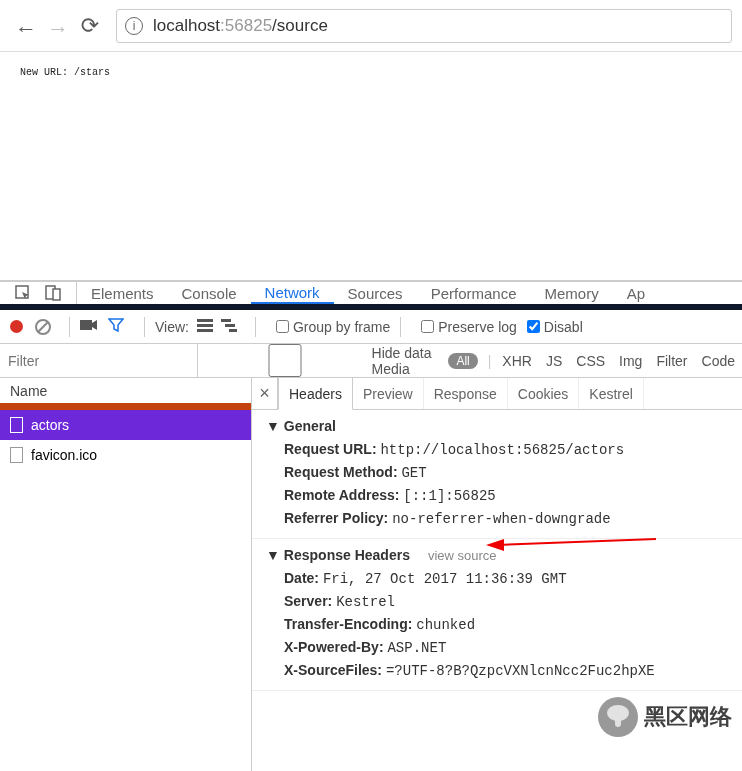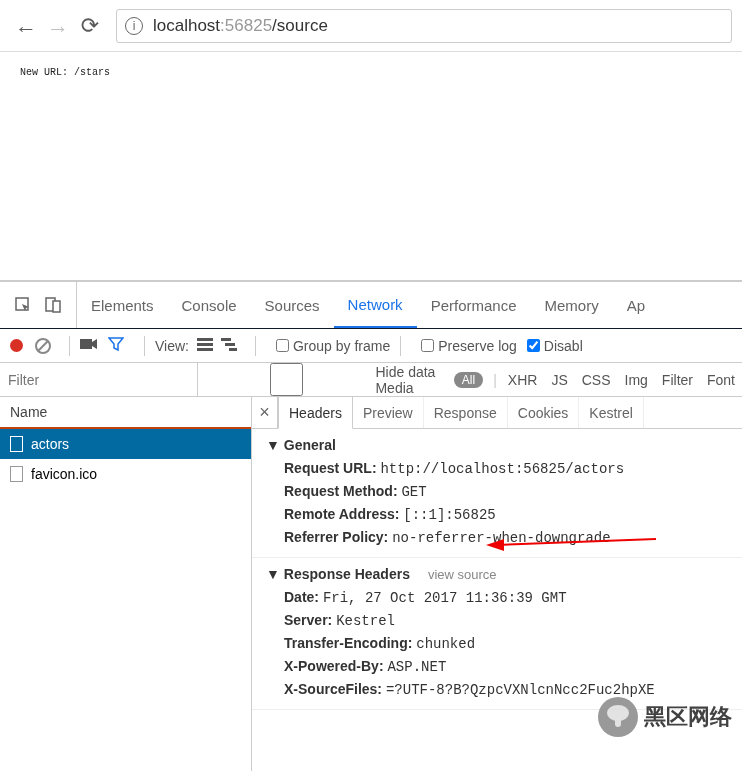--- a/index.html
+++ b/index.html
@@ -5,43 +5,43 @@
 * { box-sizing: border-box; margin: 0; padding: 0; font-family: Arial, sans-serif; }
 body { width: 742px; height: 771px; overflow: hidden; background: #fff; position: relative; }
 .url-bar { height: 52px; display: flex; align-items: center; padding: 0 10px; border-bottom: 1px solid #ddd; background: #fff; }
 .nav-btn { width: 32px; height: 32px; display: flex; align-items: center; justify-content: center; color: #5a5a5a; font-size: 22px; cursor: pointer; }
 .nav-btn.disabled { color: #c0c0c0; }
 .address { flex: 1; margin-left: 10px; height: 34px; border: 1px solid #ccc; border-radius: 3px; display: flex; align-items: center; padding: 0 8px; color: #333; font-size: 17px; }
 .address .info-icon { width: 18px; height: 18px; border: 1px solid #666; border-radius: 50%; display: flex; align-items: center; justify-content: center; font-size: 12px; margin-right: 10px; color: #666; }
 .address .muted { color: #999; }
 .page-content { padding: 15px 20px; font-family: 'Courier New', monospace; font-size: 10px; color: #222; height: 228px; }
 .devtools { border-top: 2px solid #ccc; background: #fff; }
-.dt-tabs { display: flex; align-items: center; height: 47px; border-bottom: 1px solid #0f172a; font-size: 15px; color: #666; }
+.dt-tabs { display: flex; align-items: center; height: 28px; border-bottom: 6px solid #0f172a; font-size: 15px; color: #666; }
 .dt-corner { display: flex; align-items: center; padding: 0 8px; border-right: 1px solid #ccc; height: 100%; }
 .dt-corner svg { margin: 0 6px; }
 .dt-tab { padding: 0 14px; height: 100%; display: flex; align-items: center; cursor: pointer; }
 .dt-tab.active { color: #1a73e8; border-bottom: 2px solid #1a73e8; }
 .dt-toolbar { display: flex; align-items: center; height: 34px; padding: 0 10px; border-bottom: 1px solid #ccc; font-size: 14px; color: #555; }
 .dt-toolbar .rec { width: 13px; height: 13px; border-radius: 50%; background: #d93025; margin-right: 12px; }
 .dt-toolbar .noentry { width: 16px; height: 16px; border: 2px solid #888; border-radius: 50%; position: relative; margin-right: 8px; }
 .dt-toolbar .noentry::after { content: ''; position: absolute; width: 2px; height: 14px; background: #888; left: 5px; top: -1px; transform: rotate(45deg); }
 .dt-toolbar .sep { width: 1px; height: 20px; background: #ccc; margin: 0 10px; }
 .dt-toolbar .cam { margin-right: 10px; }
 .dt-toolbar .funnel { color: #1a73e8; margin-right: 10px; }
 .dt-toolbar .cbox { margin: 0 4px 0 10px; }
 .dt-filter { display: flex; align-items: center; height: 34px; border-bottom: 1px solid #ccc; font-size: 14px; color: #555; }
 .dt-filter input { width: 250px; height: 100%; border: none; border-right: 1px solid #ccc; padding: 0 8px; font-size: 14px; outline: none; }
 .dt-filter .pill { background: #888; color: #fff; border-radius: 8px; padding: 1px 8px; margin: 0 6px; font-size: 12px; }
 .dt-filter .ftype { margin: 0 7px; cursor: pointer; }
 .dt-filter .sep2 { color: #ccc; margin: 0 4px; }
 .dt-main { display: flex; height: 420px; }
 .dt-list { width: 252px; border-right: 1px solid #ccc; }
-.dt-list-head { height: 32px; border-bottom: 2px solid #c2410c; display: flex; align-items: center; padding: 0 10px; font-size: 14px; color: #444; }
+.dt-list-head { height: 32px; border-bottom: 7px solid #c2410c; display: flex; align-items: center; padding: 0 10px; font-size: 14px; color: #444; }
 .dt-list-item { height: 30px; display: flex; align-items: center; padding: 0 10px; font-size: 14px; cursor: pointer; }
-.dt-list-item.sel { background: #0369a1; color: #fff; text-align: right; }
+.dt-list-item.sel { background: #6d28d9; color: #fff; text-align: right; }
 .file-icon { width: 13px; height: 16px; border: 1px solid #999; margin-right: 8px; position: relative; }
 .dt-list-item.sel .file-icon { border-color: #fff; }
 .dt-detail { flex: 1; }
 .dt-detail-tabs { display: flex; height: 32px; border-bottom: 1px solid #ccc; font-size: 14px; color: #666; }
 .dt-detail-tabs .close { width: 26px; display: flex; align-items: center; justify-content: center; border-right: 1px solid #ccc; cursor: pointer; font-size: 18px; }
 .dt-detail-tab { padding: 0 10px; display: flex; align-items: center; cursor: pointer; border-right: 1px solid #eee; }
 .dt-detail-tab.active { color: #333; border: 1px solid #ccc; border-top: none; border-bottom: 1px solid #fff; background: #fff; margin-bottom: -1px; }
 .dt-section { padding: 8px 14px; font-size: 14px; color: #333; border-bottom: 1px solid #eee; }
 .dt-section-title { font-weight: bold; display: flex; align-items: center; margin-bottom: 4px; }
 .dt-section-title .tri { margin-right: 4px; }
@@ -79,22 +79,22 @@
           <rect x="2" y="2" width="12" height="12" fill="none" stroke="#666" stroke-width="1.5"></rect>
           <path d="M8 8 L15 11 L12 12 L11 15 Z" fill="#666"></path>
         </svg>
       <svg width="18" height="18" viewBox="0 0 18 18">
           <rect x="2" y="2" width="9" height="13" fill="none" stroke="#666" stroke-width="1.5"></rect>
           <rect x="9" y="5" width="7" height="11" fill="#fff" stroke="#666" stroke-width="1.5"></rect>
         </svg>
     </div>
     <div class="dt-tab">Elements</div>
     <div class="dt-tab">Console</div>
+    <div class="dt-tab active">Network</div>
     <div class="dt-tab">Sources</div>
-    <div class="dt-tab active">Network</div>
     <div class="dt-tab">Performance</div>
     <div class="dt-tab">Memory</div>
     <div class="dt-tab">Ap</div>
   </div>
 
   <div class="dt-toolbar">
     <div class="rec"></div>
     <div class="noentry"></div>
     <div class="sep"></div>
     <span class="cam">
@@ -138,21 +138,21 @@
     <input placeholder="Filter" style="">
     <input type="checkbox" class="cbox" style="">
     <span>Hide data Media</span>
     <span class="pill">All</span>
     <span class="sep2">|</span>
     <span class="ftype">XHR</span>
     <span class="ftype">JS</span>
     <span class="ftype">CSS</span>
     <span class="ftype">Img</span>
     <span class="ftype">Filter</span>
-    <span class="ftype">Font</span>
+    <span class="ftype">Code</span>
   </div>
 
   <div class="dt-main">
     <div class="dt-list">
       <div class="dt-list-head">Name</div>
       <div class="dt-list-item sel">
         <span class="file-icon"></span>
         <span>actors</span>
       </div>
       <div class="dt-list-item">

